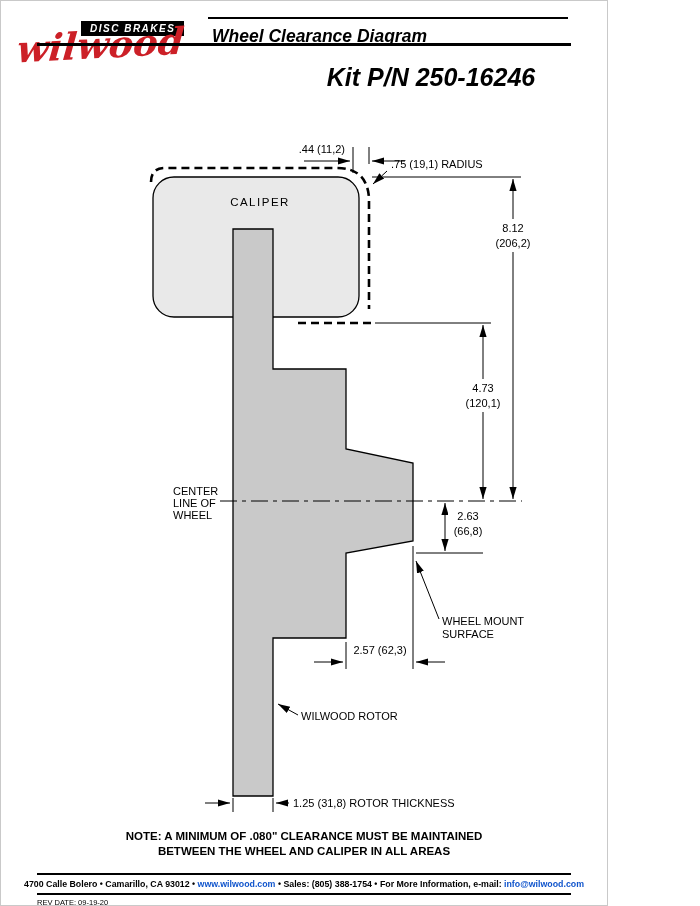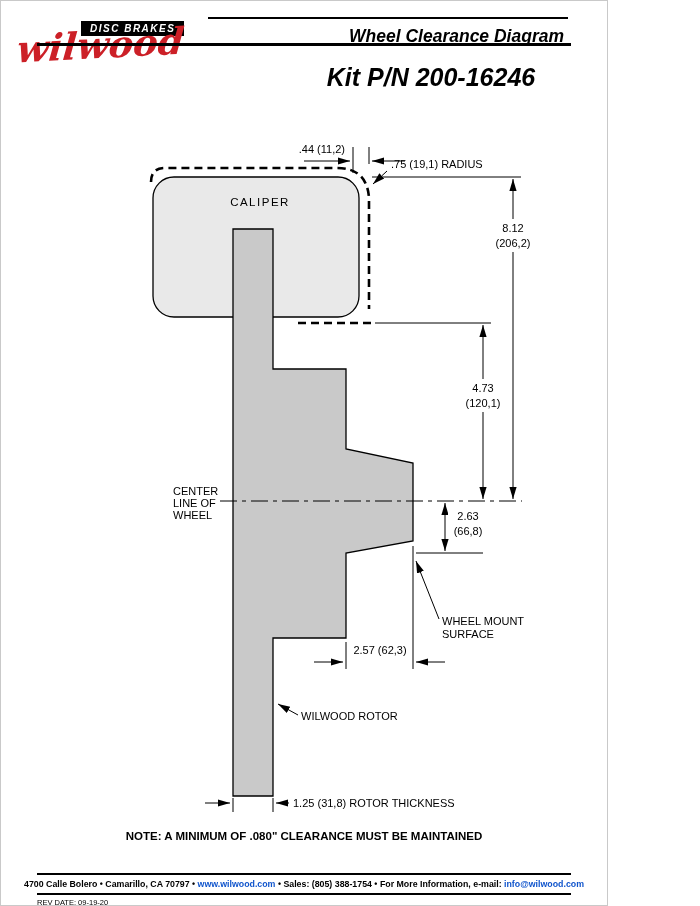--- a/index.html
+++ b/index.html
@@ -17,21 +17,21 @@
   }
   .logo-script {
     position:absolute; top:13px; left:2px; color:#cc2027;
     font-family:"DejaVu Serif", serif; font-style:italic; font-weight:bold;
     font-size:37px; line-height:1; transform:rotate(-3deg) skewX(-8deg);
     white-space:nowrap;
   }
   .rule-top { position:absolute; top:16px; left:207px; right:39px; height:2px; background:#000; }
   .page-title {
     position:absolute; top:21px; left:207px; right:39px; margin:4px;
-    text-align:right; font-size:17.5px; font-style:italic; font-weight:bold;
+    text-align:left; font-size:17.5px; font-style:italic; font-weight:bold;
   }
   .rule-header { position:absolute; top:42px; left:36px; right:36px; height:2.5px; background:#000; }
   .kit-title {
     position:absolute; top:62px; left:200px; width:460px; margin:0;
     text-align:center; font-size:25px; font-style:italic; font-weight:bold;
   }
   
   svg.diagram { position:absolute; top:0; left:0; pointer-events:none; }
   svg text { font-family:"Liberation Sans", sans-serif; font-size:11px; fill:#000; }
   .lbl-caliper { letter-spacing:1.5px; font-size:11.5px; }
@@ -60,21 +60,21 @@
 
 <div class="page">
 
   <div class="logo">
     <div class="logo-badge">DISC BRAKES</div>
     <div class="logo-script">wilwood</div>
   </div>
   <div class="rule-top"></div>
   <h1 class="page-title">Wheel Clearance Diagram</h1>
   <div class="rule-header"></div>
-  <h2 class="kit-title">Kit P/N 200-16246</h2>
+  <h2 class="kit-title">Kit P/N 250-16246</h2>
 
   <svg class="diagram" width="700" height="906" viewBox="0 0 700 906">
     <defs>
       <marker id="arr" viewBox="0 0 10 10" refX="10" refY="5" markerWidth="12" markerHeight="12" orient="auto">
         <path d="M0,2 L10,5 L0,8 Z" fill="#000"></path>
       </marker>
     </defs>
 
     <g>
       <path class="dashed" d="M 150,181 Q 150,167 164,167 L 336,167 Q 366,167 368,197 L 368,308"></path>
@@ -162,20 +162,21 @@
     </g>
 
     <g>
       <text x="300" y="719">WILWOOD ROTOR</text>
       <line class="thin" x1="297" y1="714" x2="277" y2="703" marker-end="url(#arr)"></line>
     </g>
   </svg>
 
   <div class="note">
     <div>NOTE: A MINIMUM OF .080" CLEARANCE MUST BE MAINTAINED</div>
+    <div>BETWEEN THE WHEEL AND CALIPER IN ALL AREAS</div>
   </div>
 
   <div class="rule-f1"></div>
-  <div class="footer-text"><span>4700 Calle Bolero • Camarillo, CA 70797 • </span><a>www.wilwood.com</a><span> • Sales: (805) 388-1754 • For More Information, e-mail: </span><a>info@wilwood.com</a></div>
+  <div class="footer-text"><span>4700 Calle Bolero • Camarillo, CA 93012 • </span><a>www.wilwood.com</a><span> • Sales: (805) 388-1754 • For More Information, e-mail: </span><a>info@wilwood.com</a></div>
   <div class="rule-f2"></div>
   <div class="rev-date">REV DATE:  09-19-20</div>
 
 </div>
 
 </body></html>

